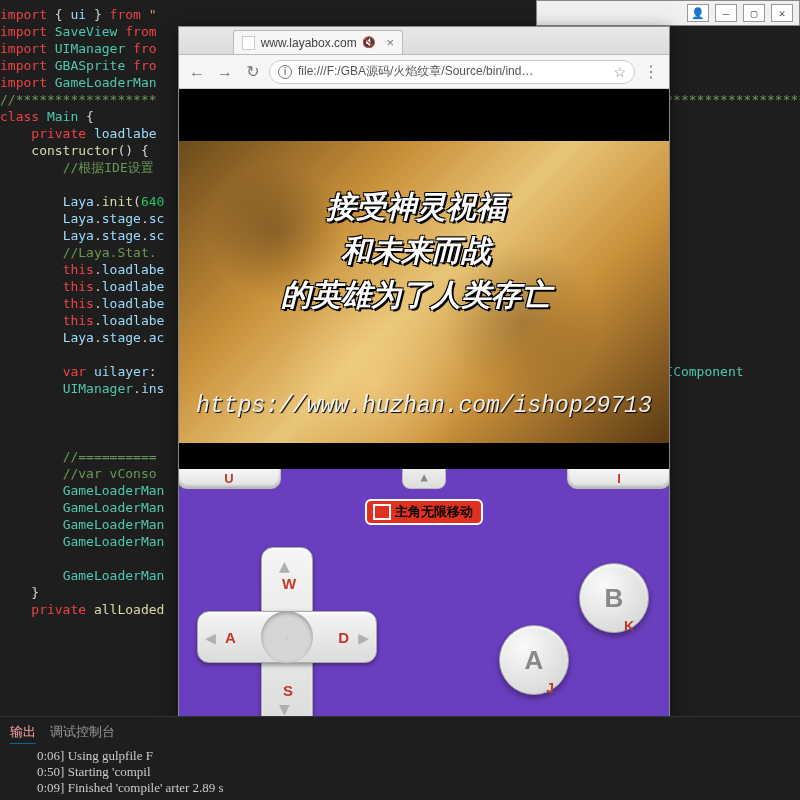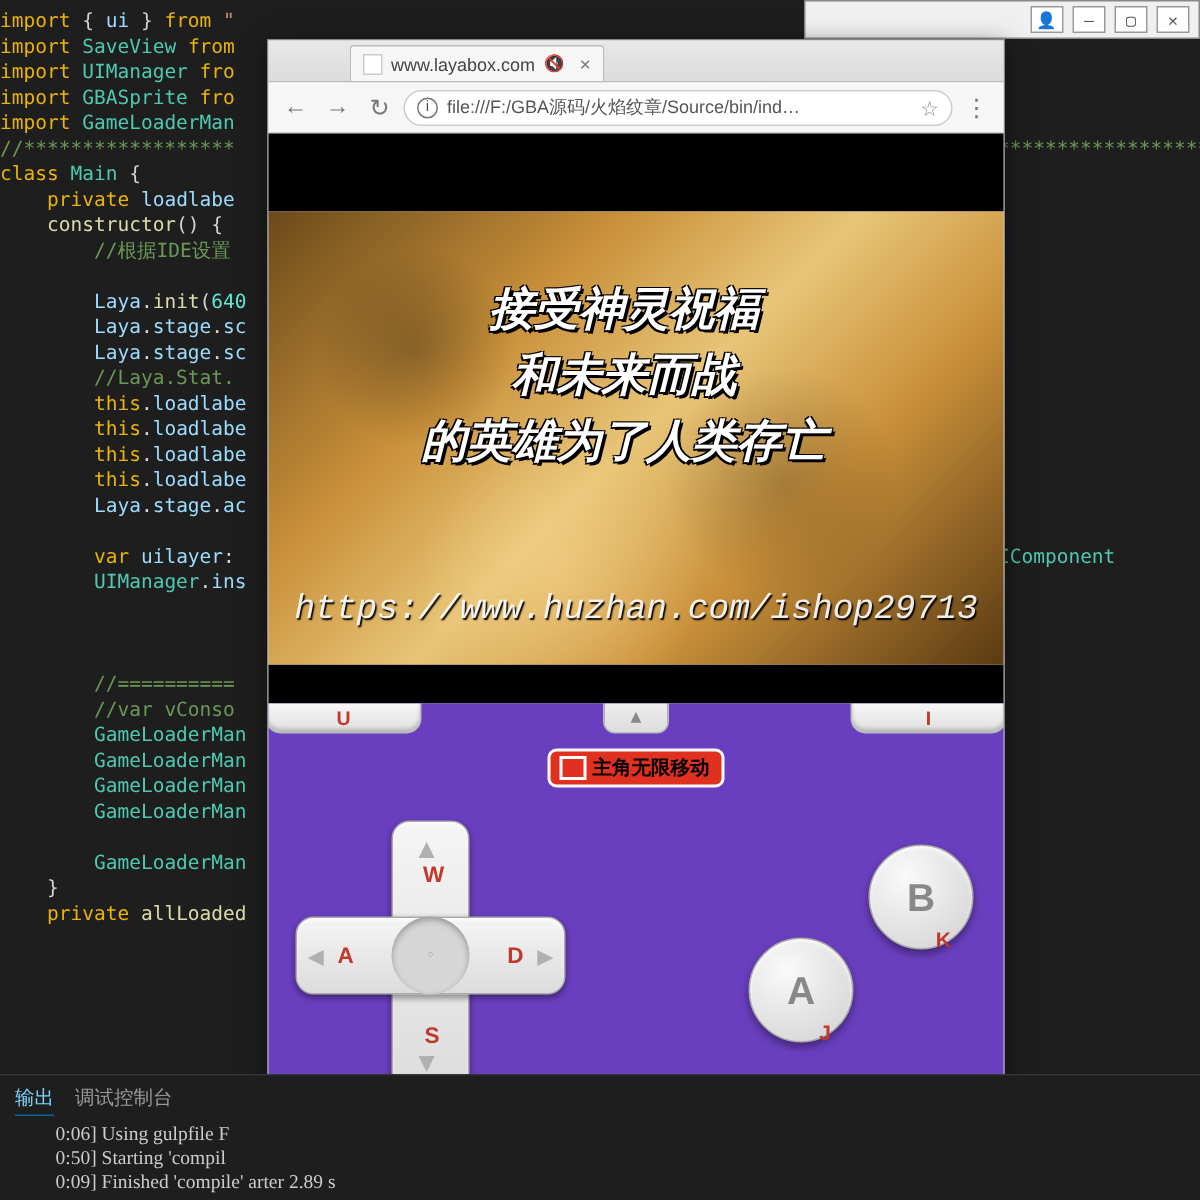--- a/index.html
+++ b/index.html
@@ -14,28 +14,28 @@
   }
   .editor {
     position: absolute; left: 0; top: 0; width: 800px; height: 800px;
   }
   .code {
     padding: 6px 0 0 0;
     white-space: pre;
     line-height: 17px;
     font-size: 13px;
   }
-  .kw { color: #eab308; text-align: right; }
+  .kw { color: #ef4444; text-align: right; }
   .id { color: #9cdcfe; }
   .cls { color: #4ec9b0; }
   .str { color: #ce9178; }
   .fn { color: #dcdcaa; }
   .cmt { color: #6a9955; }
   .punc { color: #d4d4d4; }
-  .num { color: #5eead4; }
+  .num { color: #22c55e; }
   .stars { color: #6a9955; }
   .type { color: #4ec9b0; }
   .titlebar {
     position: absolute; left: 536px; top: 0; width: 264px; height: 26px;
     background: #f0f0f0; border: 1px solid #888;
     display: flex; justify-content: flex-end; align-items: center; gap: 6px; padding-right: 6px;
   }
   .titlebar .tb-btn {
     width: 22px; height: 18px; border: 1px solid #999; background: #fff;
     display: flex; align-items: center; justify-content: center;
@@ -199,21 +199,21 @@
   }
   .ss-select { left: 136px; }
   .ss-start { left: 226px; }
 
   .terminal {
     position: absolute; left: 0; bottom: 0; right: 0; height: 84px;
     background: #1e1e1e; border-top: 1px solid #333;
     font-size: 13px; color: #ccc; padding: 4px 0 0 0;
   }
   .term-tabs { display: flex; gap: 14px; padding: 2px 10px 4px; color: #999; font-family: "SimSun"; font-size: 13px; }
-  .term-tabs .active { color: #7dd3fc; border-bottom: 1px solid #0e639c; padding-bottom: 2px; }
+  .term-tabs .active { color: #fca5a5; border-bottom: 1px solid #0e639c; padding-bottom: 2px; }
   .term-line { padding: 0 4px; white-space: pre; font-family: Consolas; font-size: 13px; margin-left: 33px; }
 </style>
 </head>
 <body>
 
 <div class="editor">
   <div class="code"><span class="kw">import</span> <span class="punc">{</span> <span class="id">ui</span> <span class="punc">}</span> <span class="kw">from</span> <span class="str">"</span>
 <span class="kw">import</span> <span class="cls">SaveView</span> <span class="kw">from</span> 
 <span class="kw">import</span> <span class="cls">UIManager</span> <span class="kw">fro</span>
 <span class="kw">import</span> <span class="cls">GBASprite</span> <span class="kw">fro</span>

